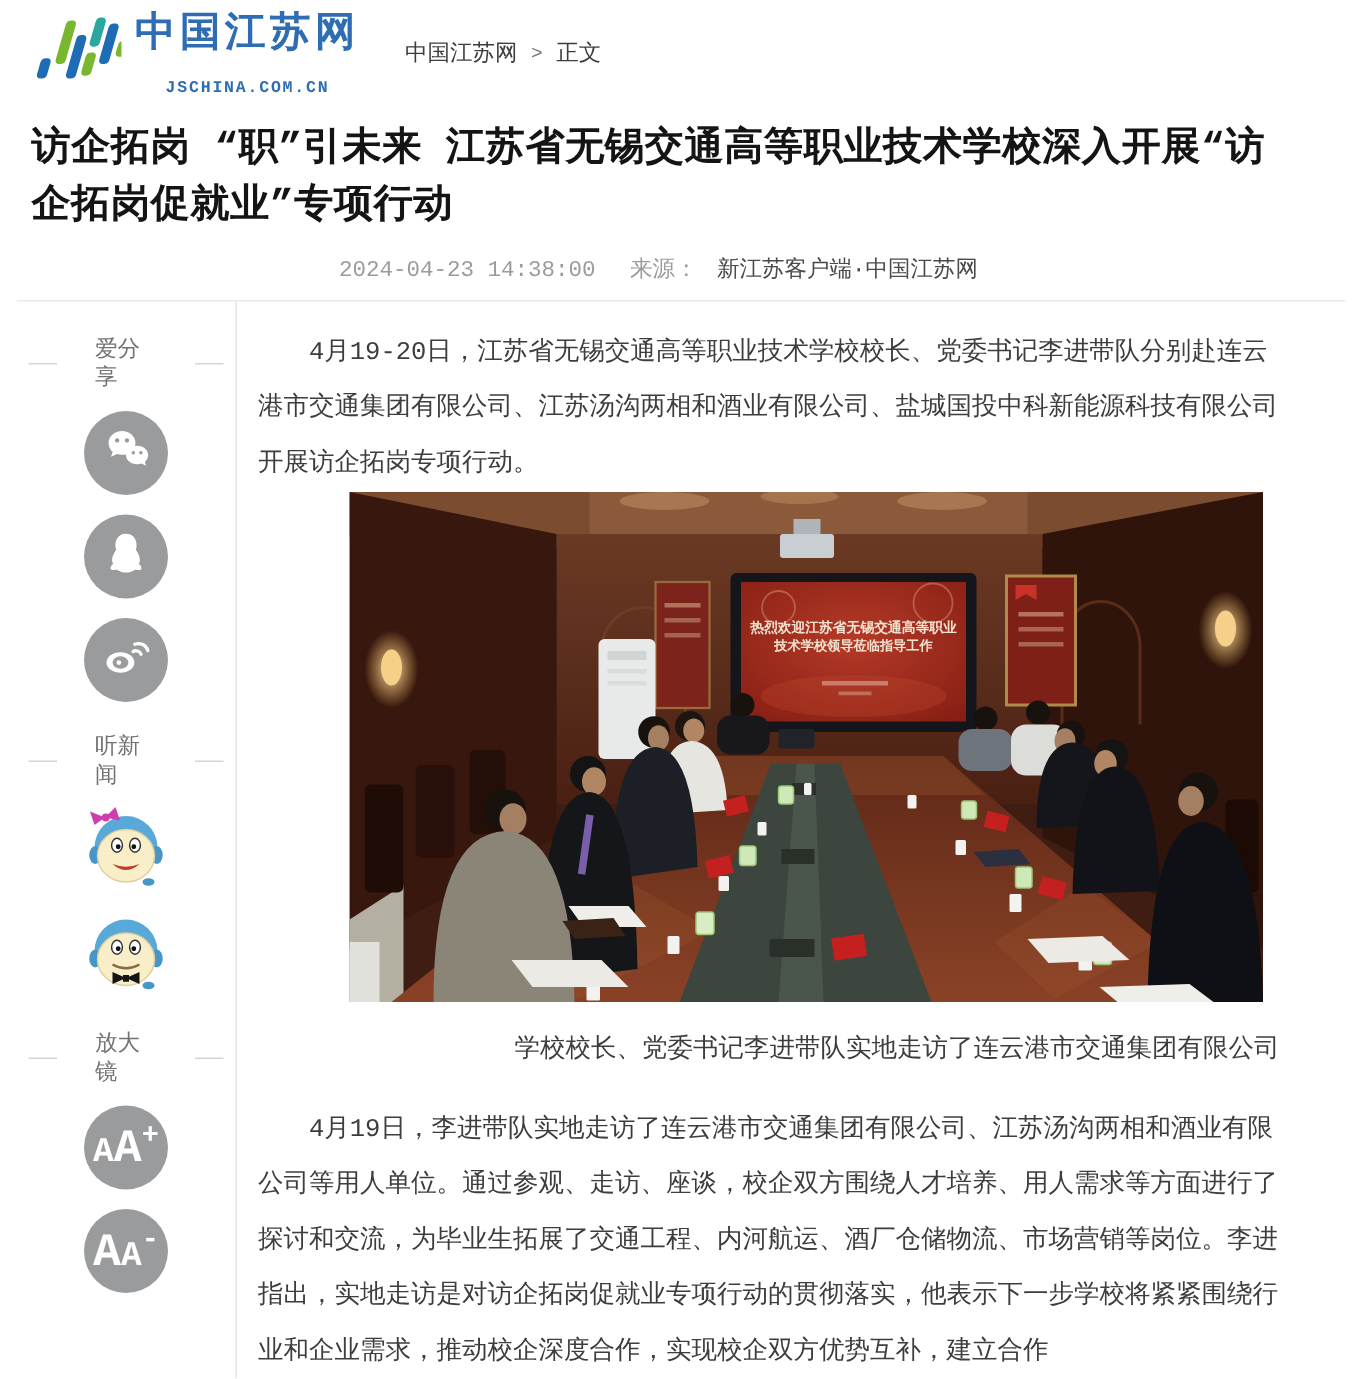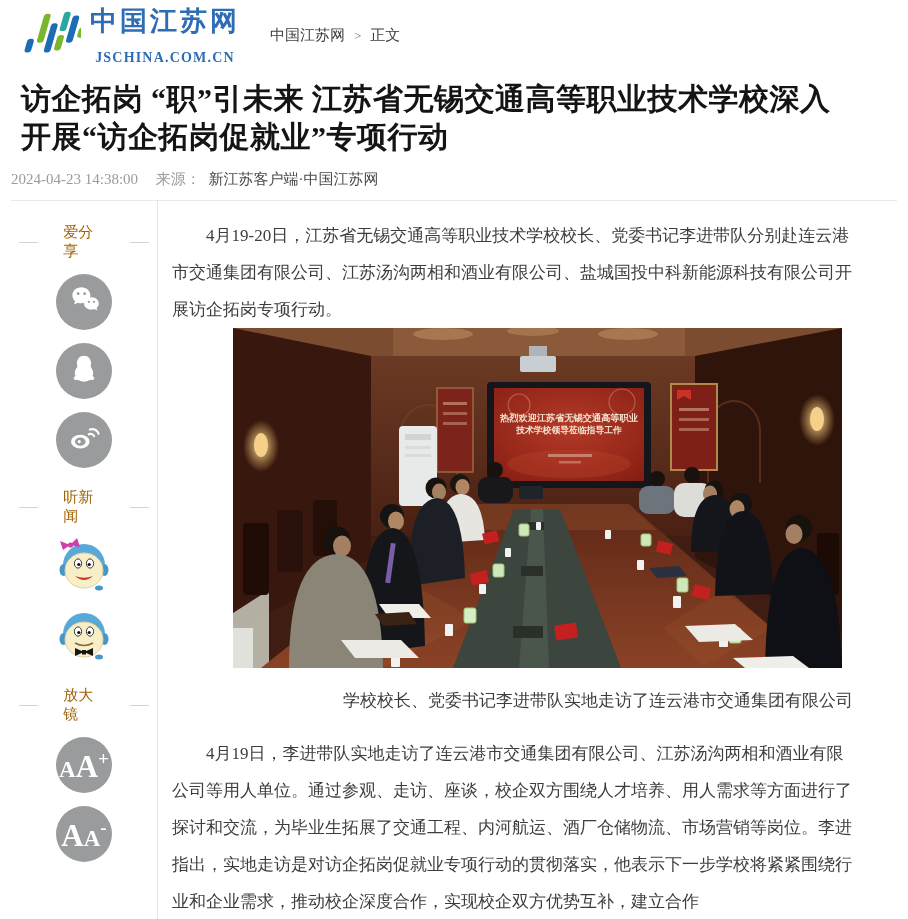--- a/index.html
+++ b/index.html
@@ -1,40 +1,40 @@
 <!DOCTYPE html>
 <html lang="zh"><head>
 <meta charset="utf-8">
 <style>
   * { box-sizing: border-box; margin: 0; padding: 0; }
   html,body { background:#fff; }
   .page {
     width: 886px; height: 919px; overflow: hidden; background: #fff;
-    font-family: Liberation Serif, serif;
+    font-family: Liberation Mono, monospace;
     position: relative; margin: 0 auto;
   }
   
   .site-header { display:flex; align-items:flex-start; padding:6px 0 0 10px; height:64px; }
   .logo { display:flex; align-items:center; gap:9px; cursor:pointer; }
   .logo-text .cn { font-size:27px; color:#2e6db4; font-weight:bold; letter-spacing:3px; line-height:30px; }
-  .logo-text .en { font-size:14px; color:#2e6db4; font-weight:bold; letter-spacing:1.2px; text-align:center; margin-top:14px; }
+  .logo-text .en { font-size:11px; color:#2e6db4; font-weight:bold; letter-spacing:1.2px; text-align:center; margin-top:14px; }
   .breadcrumb { margin-left:30px; margin-top:20px; font-size:15px; color:#3d3d3d; display:flex; gap:9px; align-items:center; }
   .breadcrumb .sep { color:#777; font-size:13px; }
   .breadcrumb a { color:#3d3d3d; text-decoration:none; cursor:pointer; }
   
   .title-block { padding:16px 42px 0 10px; }
-  .article-title { font-size:30px; line-height:38px; color:#141414; font-weight:700; letter-spacing:0.5px; }
-  .meta { text-align:left; font-size:15px; color:#9b9b9b; margin:14px 45px 11px 0; }
+  .article-title { font-size:26px; line-height:38px; color:#141414; font-weight:700; letter-spacing:0.5px; }
+  .meta { text-align:center; font-size:15px; color:#9b9b9b; margin:14px 45px 11px 15px; }
   .meta .src-label { margin-left:14px; }
   .meta .source { color:#4a4a4a; margin-left:4px; }
   .rule { border:none; border-top:1px solid #e9e9e9; }
   
   .content { display:flex; align-items:stretch; min-height:716px; }
   .sidebar { width:147px; flex:0 0 147px; border-right:1px solid #e5e5e5; padding:10px 0 30px; }
-  .side-label { display:flex; align-items:center; justify-content:center; gap:25px; font-size:15px; color:#a16207; margin:20px 8px 0; }
+  .side-label { display:flex; align-items:center; justify-content:center; gap:25px; font-size:15px; color:#737373; margin:20px 8px 0; }
   .side-label:first-child { margin-top:12px; }
   .side-label .dash { width:21px; border-top:1px solid #d4d4d4; height:0; }
   .side-icon { width:56px; height:56px; border-radius:50%; margin:13px auto 0; display:flex; align-items:center; justify-content:center; cursor:pointer; }
   .circle { background:#999b9c; }
   .mascot { width:58px; height:58px; margin:12px auto 0; cursor:pointer; }
   .aa { color:#fff; font-weight:bold; align-items:baseline; padding-top:14px; }
   .aa span { line-height:1; }
   .aa .sign { font-size:19px; transform:translateY(-12px); display:inline-block; }
   .aa-plus .a1 { font-size:23px; } .aa-plus .a2 { font-size:31px; }
   .aa-minus .a1 { font-size:31px; } .aa-minus .a2 { font-size:23px; }

